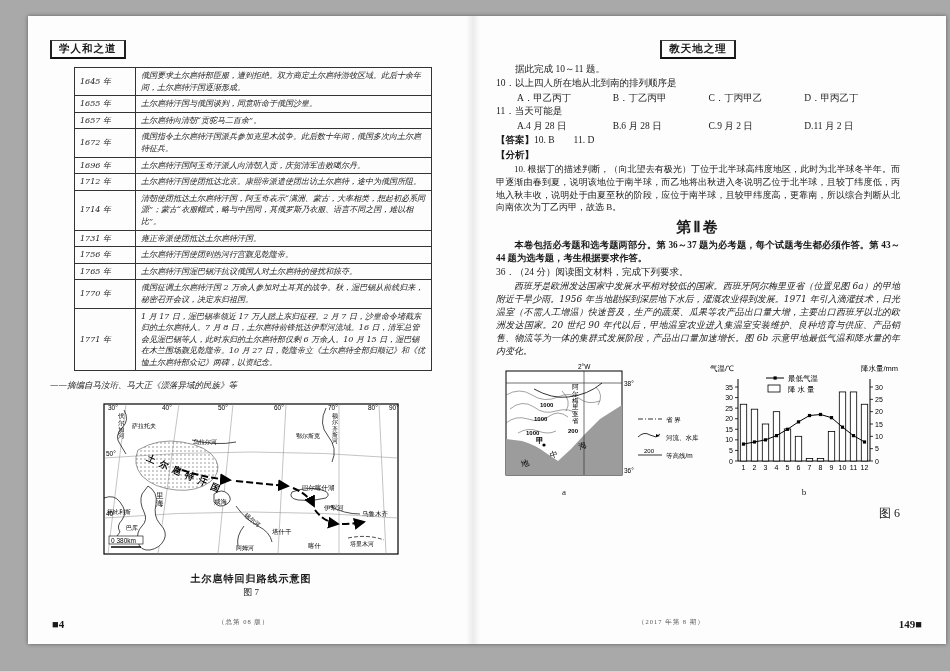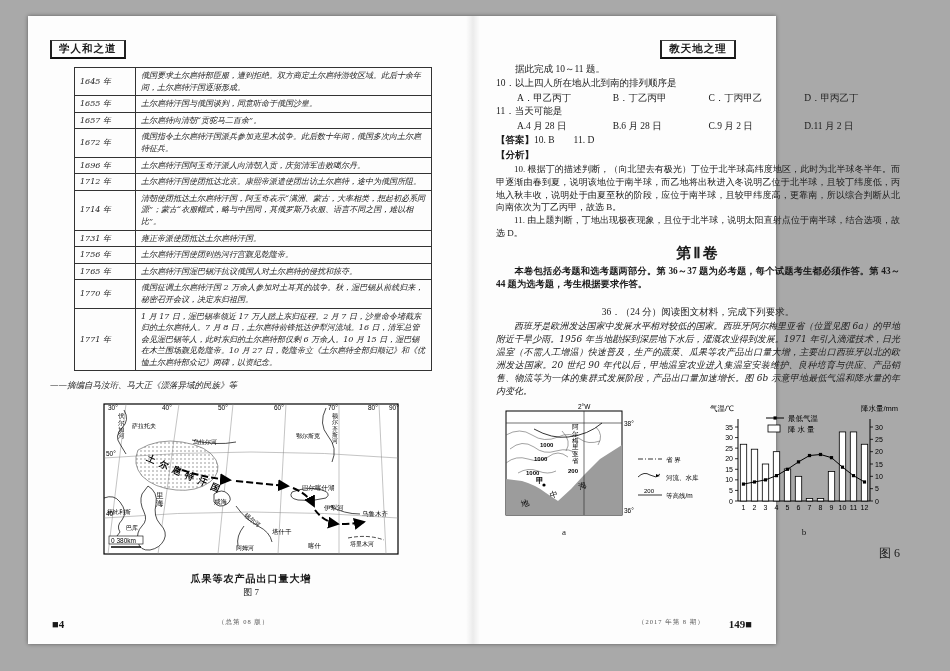--- a/index.html
+++ b/index.html
@@ -1,18 +1,18 @@
 <!DOCTYPE html>
 <html><head>
 <meta charset="utf-8">
 <style>
   html,body{margin:0;padding:0;}
   body{width:950px;height:671px;background:#a9a9a9;position:relative;overflow:hidden;
        font-family:"Liberation Serif",serif;color:#1a1a1a;}
-  .spread{position:absolute;left:28px;top:16px;width:748px;height:628px;background:#fdfdfd;
+  .spread{position:absolute;left:28px;top:16px;width:918px;height:628px;background:#fdfdfd;
           box-shadow:0 0 4px rgba(0,0,0,.45);}
   .fold{position:absolute;left:438px;top:0;width:14px;height:100%;
         background:linear-gradient(90deg,rgba(0,0,0,0) 0%,rgba(0,0,0,.07) 50%,rgba(0,0,0,0) 100%);}
   .hdrbox{display:inline-block;border:1px solid #444;border-left:2px solid #222;border-right:2px solid #222;
           border-bottom:2px solid #111;padding:1px 7px;font-weight:bold;font-size:10.5px;letter-spacing:1px;}
   
   .pageL{position:absolute;left:22px;top:22px;width:400px;}
   .pageR{position:absolute;left:468px;top:22px;width:404px;}
   table.hist{border-collapse:collapse;margin:8px 0 0 24px;width:358px;
              font-family:"DejaVu Serif",serif;font-style:italic;font-size:8px;line-height:1.45;}
@@ -185,21 +185,21 @@
           <text x="176" y="136" font-size="6.5">塔什干</text>
           <text x="212" y="150" font-size="6.5">喀什</text>
           <text x="254" y="148" font-size="6">塔里木河</text>
           <text x="236" y="20" class="vtext" font-size="6"><tspan x="236" dy="0">额</tspan><tspan x="236" dy="1.05em">尔</tspan><tspan x="236" dy="1.05em">齐</tspan><tspan x="236" dy="1.05em">斯</tspan><tspan x="236" dy="1.05em">河</tspan></text>
           <text x="200" y="40" font-size="6">鄂尔斯克</text>
           <text x="30" y="132" font-size="6">巴库</text>
           <text x="11" y="116" font-size="6">第比利斯</text>
         </g>
       </svg>
     </div>
-    <div class="figcapL">瓜果等农产品出口量大增</div>
+    <div class="figcapL">土尔扈特回归路线示意图</div>
     <div class="fignoL">图 7</div>
   </div>
 
   <div class="pageR">
     <div style="text-align:center;">
       <div class="hdrbox">教天地之理</div>
     </div>
 
     <div class="line indent2" style="margin-top:4px;">据此完成 10～11 题。</div>
     <div class="line">10．以上四人所在地从北到南的排列顺序是</div>
@@ -212,25 +212,24 @@
     <div class="line">11．当天可能是</div>
     <div class="opts">
       <span>A.4 月 28 日</span>
       <span>B.6 月 28 日</span>
       <span>C.9 月 2 日</span>
       <span>D.11 月 2 日</span>
     </div>
     <div class="ansline"><b>【答案】</b><span>10. B　　11. D</span></div>
     <div class="ansline"><b>【分析】</b></div>
     <div class="para">10. 根据丁的描述判断，（向北望去有极光）丁位于北半球高纬度地区，此时为北半球冬半年。而甲逐渐由春到夏，说明该地位于南半球，而乙地将出秋进入冬说明乙位于北半球，且较丁纬度低，丙地入秋丰收，说明处于由夏至秋的阶段，应位于南半球，且较甲纬度高，更靠南，所以综合判断从北向南依次为丁乙丙甲，故选 B。</div>
-    <div class="para">11. 由上题判断，丁地出现极夜现象，且位于北半球，说明太阳直射点位于南半球，结合选项，故选 D。</div>
 
     <div class="part2">第Ⅱ卷</div>
     <div class="p2intro">本卷包括必考题和选考题两部分。第 36～37 题为必考题，每个试题考生都必须作答。第 43～44 题为选考题，考生根据要求作答。</div>
-    <div class="line" style="margin-top:15px;text-align:center;">36．（24 分）阅读图文材料，完成下列要求。</div>
+    <div class="line" style="margin-top:1px;">36．（24 分）阅读图文材料，完成下列要求。</div>
     <div class="mat">西班牙是欧洲发达国家中发展水平相对较低的国家。西班牙阿尔梅里亚省（位置见图 6a）的甲地附近干旱少雨。1956 年当地勘探到深层地下水后，灌溉农业得到发展。1971 年引入滴灌技术，日光温室（不需人工增温）快速普及，生产的蔬菜、瓜果等农产品出口量大增，主要出口西班牙以北的欧洲发达国家。20 世纪 90 年代以后，甲地温室农业进入集温室安装维护、良种培育与供应、产品销售、物流等为一体的集群式发展阶段，产品出口量加速增长。图 6b 示意甲地最低气温和降水量的年内变化。</div>
 
     <div class="figrow">
       <div style="width:212px;">
         <svg width="212" height="122" viewBox="0 0 212 122">
           <rect x="10" y="10" width="116" height="104" fill="#fff" stroke="#000" stroke-width="1"></rect>
 
           <path d="M10,78 L26,80 Q40,84 50,92 L62,100 Q76,88 88,74 L104,58 L126,44 L126,114 L10,114 z" fill="#9c9c9c"></path>
 
           <line x1="88" y1="10" x2="88" y2="114" stroke="#333" stroke-width="0.7"></line>

